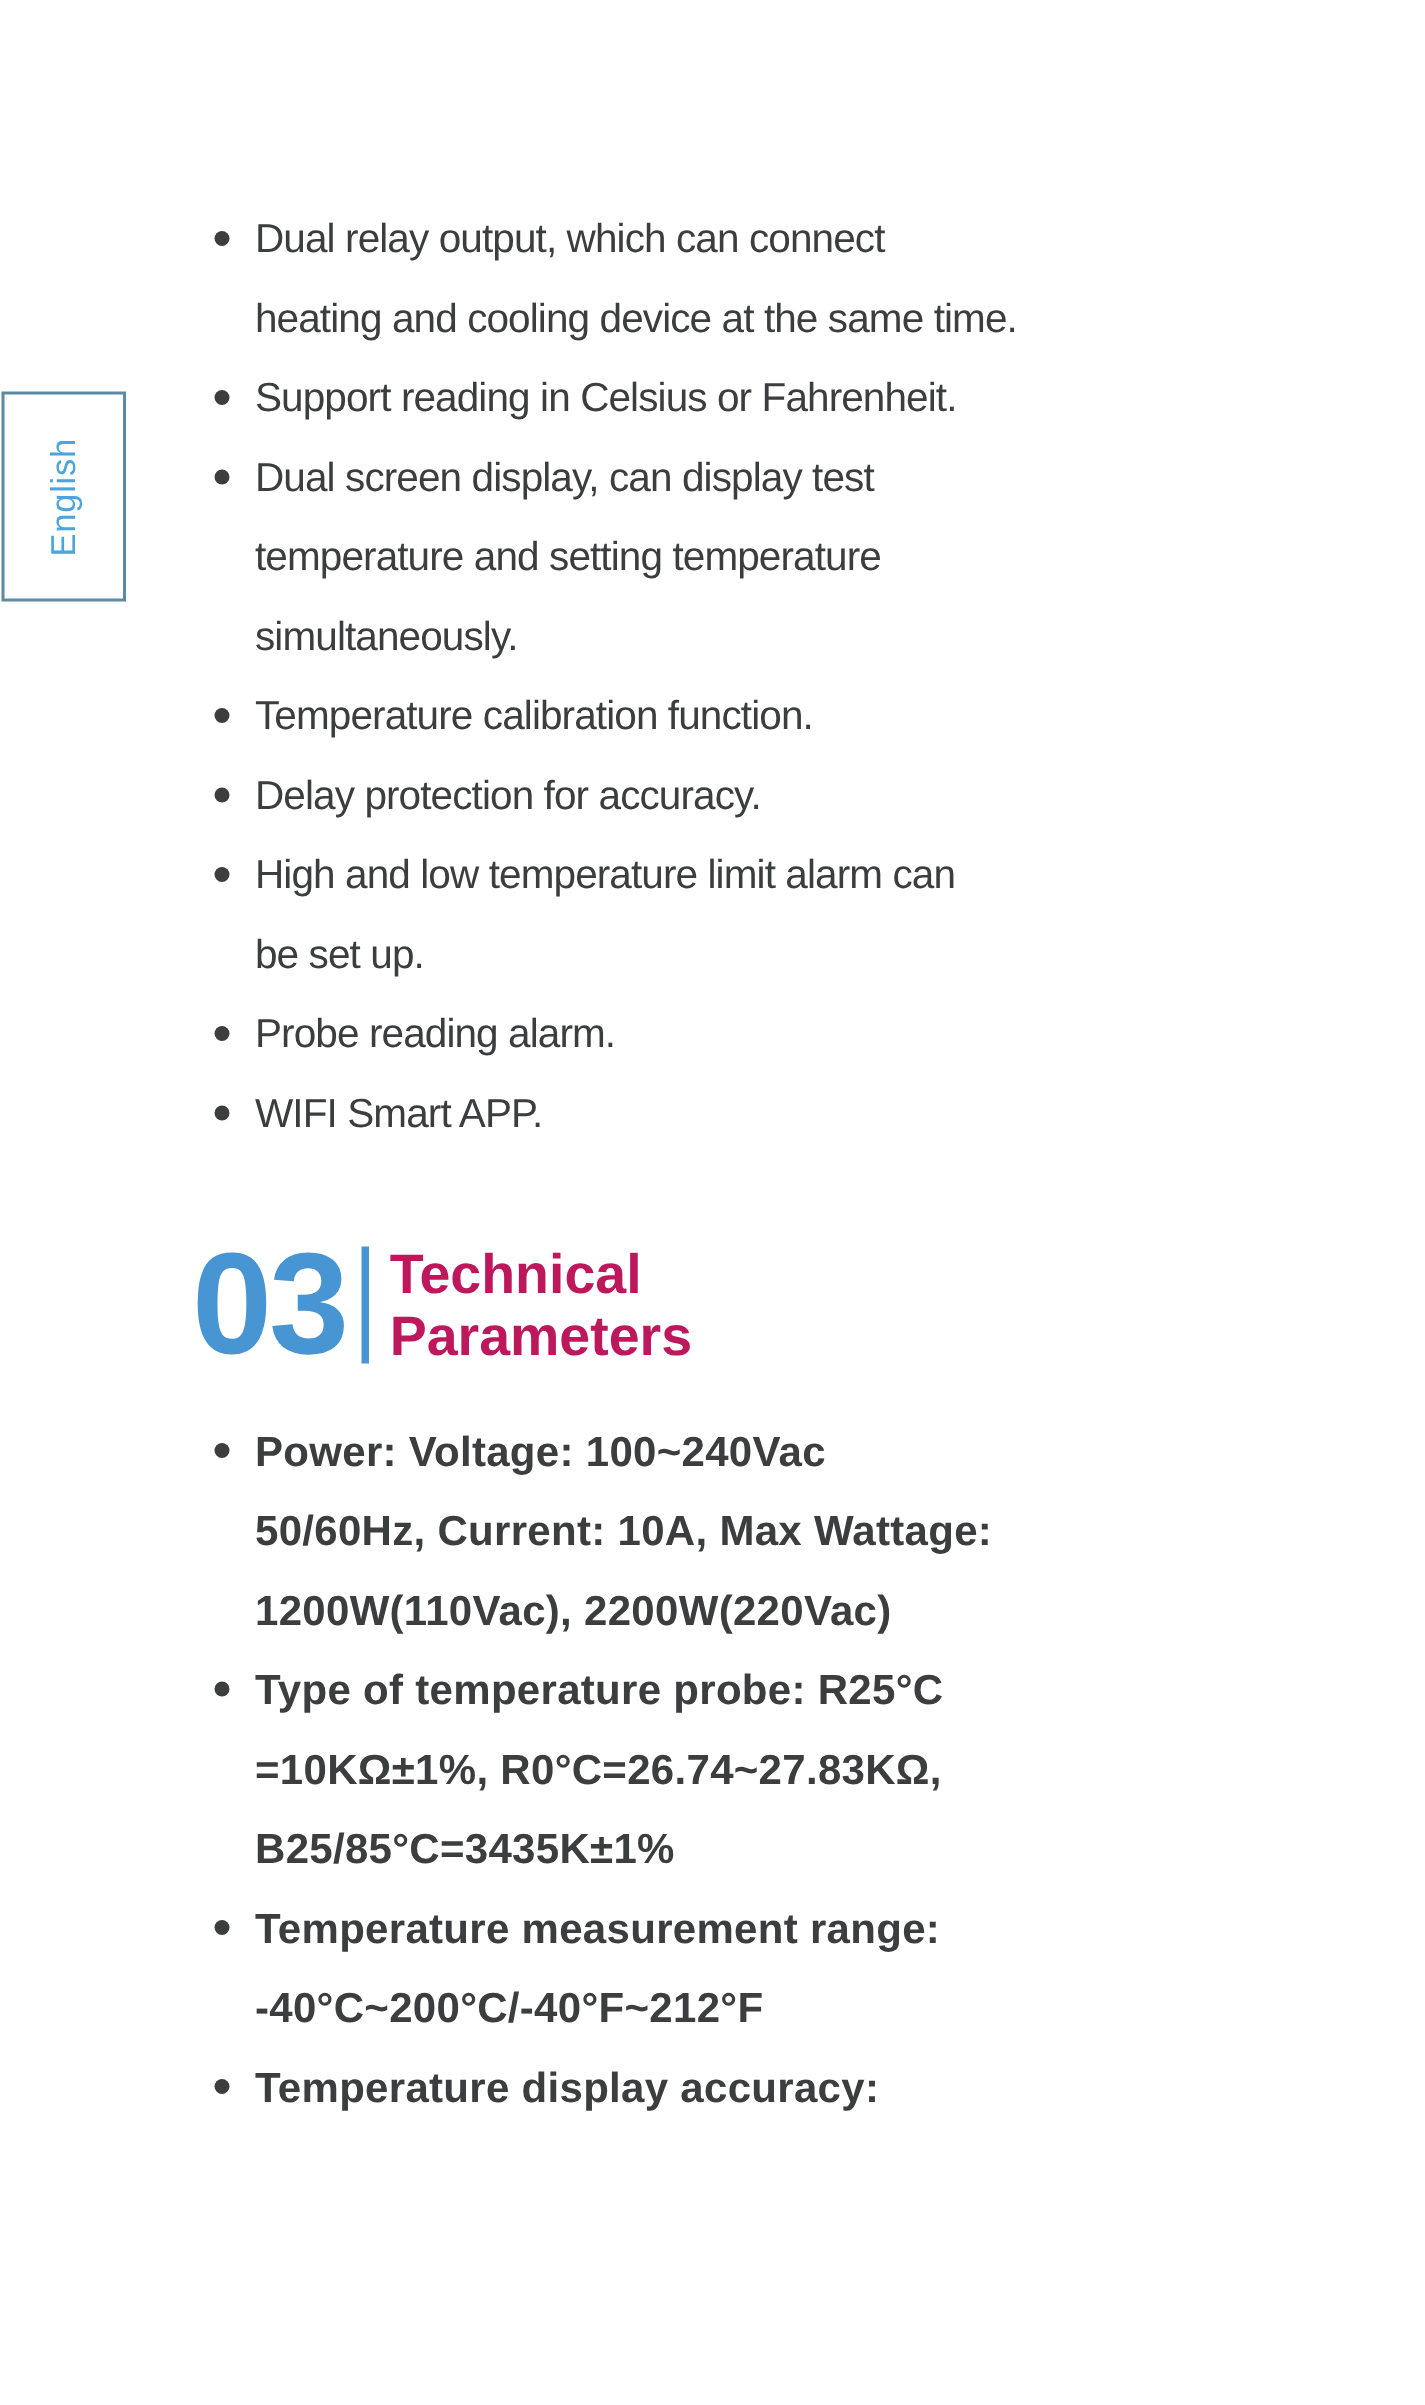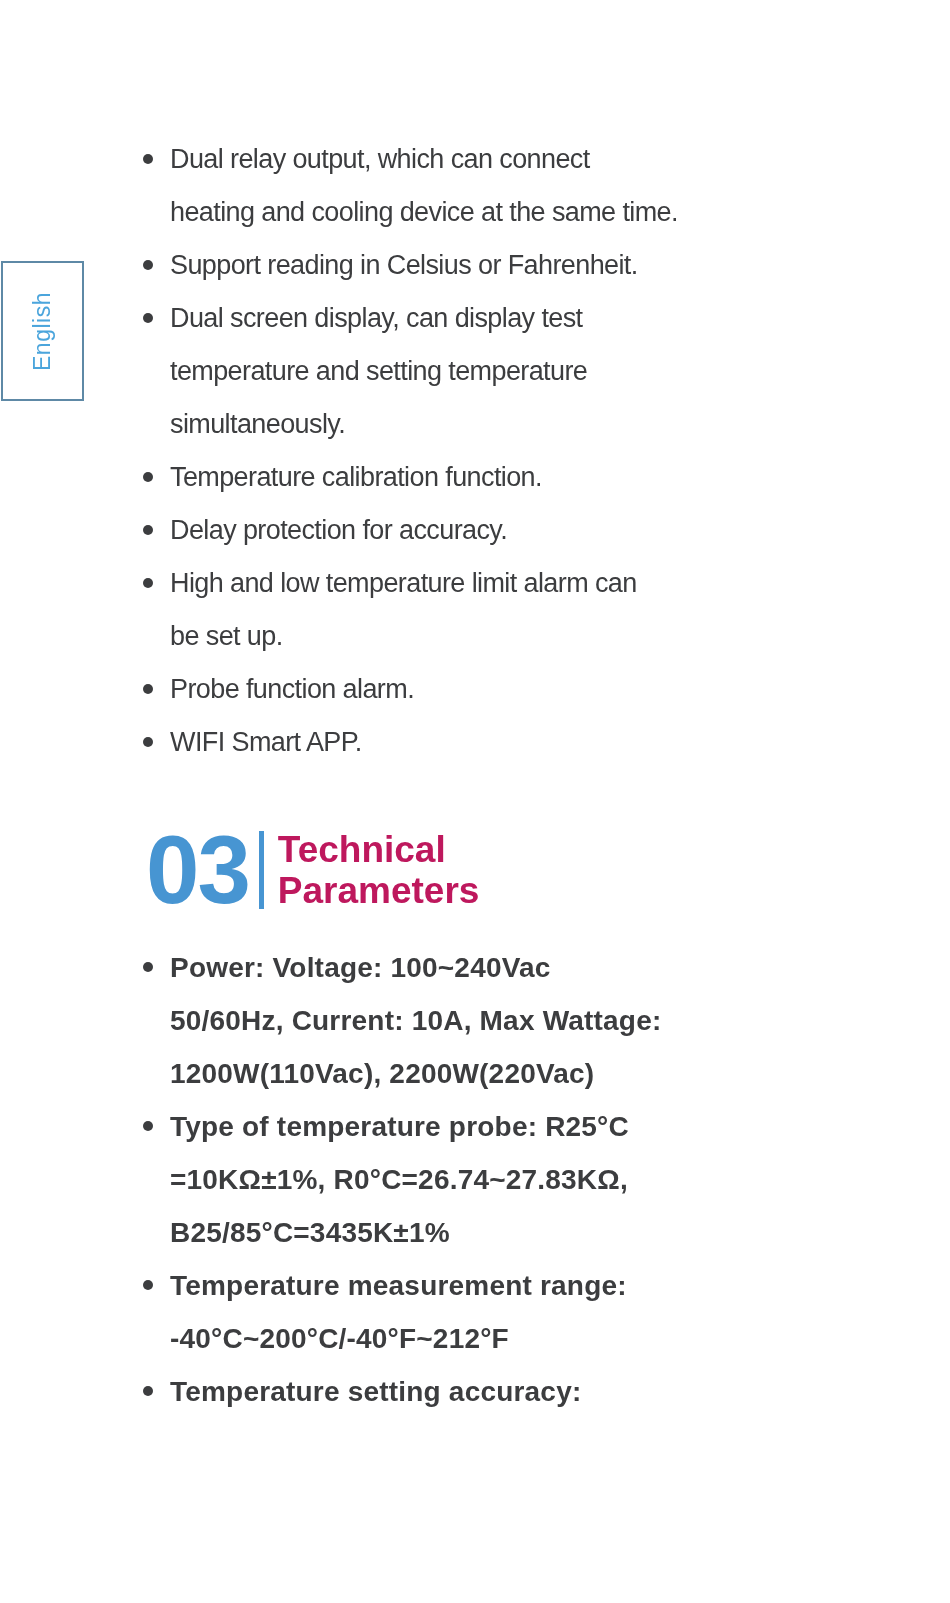--- a/index.html
+++ b/index.html
@@ -44,21 +44,21 @@
     line-height:53px;
     color:#3c3d3f;
   }
   #feature-list{ top:133px; left:135px; width:680px; }
   #feature-list .txt{ letter-spacing:-0.6px; }
   #spec-list{ top:941px; left:135px; width:700px;font-weight:bold; }
   #spec-list .txt{ font-size:28px; line-height:53px; letter-spacing:0.2px; }
 
   
   .section-heading{
-    position:absolute; top:828px; left:146px;
+    position:absolute; top:828px; left:128px;
     display:flex; align-items:center;
   }
   .section-number{
     font-size:96px;
     font-weight:bold;
     color:#4795d2;
     line-height:84px;
     letter-spacing:-2px;
   }
   .heading-divider{
@@ -105,21 +105,21 @@
     <span class="dot"></span>
     <span class="txt">Delay protection for accuracy.</span>
   </li>
   <li>
     <span class="dot"></span>
     <span class="txt">High and low temperature limit alarm can
 be set up.</span>
   </li>
   <li>
     <span class="dot"></span>
-    <span class="txt">Probe function alarm.</span>
+    <span class="txt">Probe reading alarm.</span>
   </li>
   <li>
     <span class="dot"></span>
     <span class="txt">WIFI Smart APP.</span>
   </li>
 </ul>
 
 <div class="section-heading">
   <span class="section-number">03</span>
   <span class="heading-divider"></span>
@@ -140,15 +140,15 @@
 =10KΩ±1%, R0°C=26.74~27.83KΩ,
 B25/85°C=3435K±1%</span>
   </li>
   <li>
     <span class="dot"></span>
     <span class="txt">Temperature measurement range:
 -40°C~200°C/-40°F~212°F</span>
   </li>
   <li>
     <span class="dot"></span>
-    <span class="txt">Temperature setting accuracy:</span>
+    <span class="txt">Temperature display accuracy:</span>
   </li>
 </ul>
 
 </body></html>

